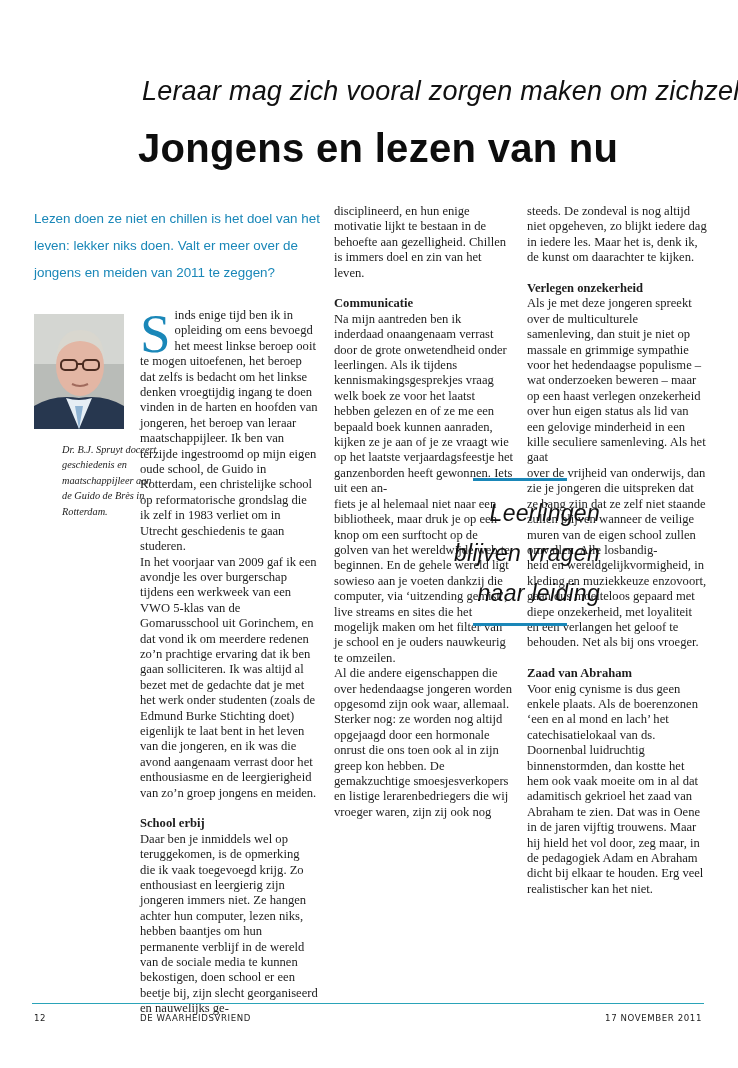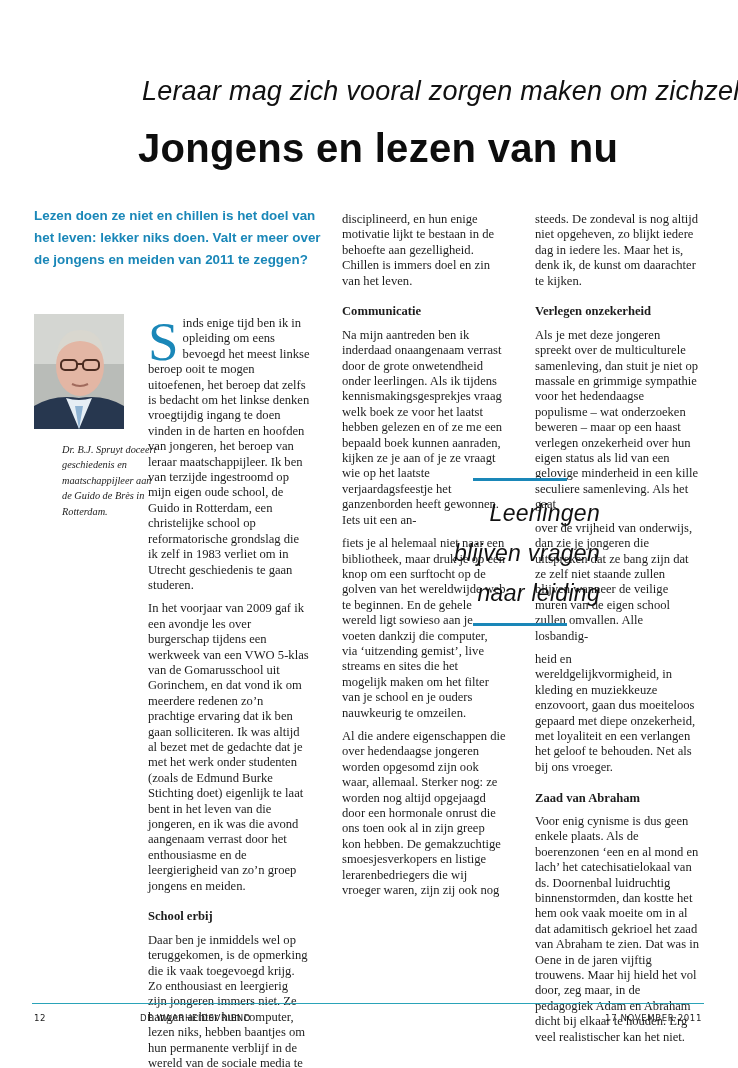--- a/index.html
+++ b/index.html
@@ -1,27 +1,27 @@
 <!DOCTYPE html>
 <html><head>
   <meta charset="utf-8">
   <style>
     html, body { margin: 0; padding: 0; background: #fff; }
     body { width: 738px; height: 1068px; position: relative; overflow: hidden; color: #1a1a1a; }
 
     #kicker { position: absolute; left: 142px; top: 76px; width: 560px; font-family: "Liberation Sans", sans-serif; font-style: italic; font-size: 27px; color: #111; letter-spacing: 0.2px; white-space: nowrap; }
     #headline { position: absolute; left: 138px; top: 126px; font-family: "Liberation Sans", sans-serif; font-weight: bold; font-size: 40px; color: #0d0d0d; white-space: nowrap; letter-spacing: 0.3px; }
 
-    #lead { position: absolute; left: 34px; top: 205px; width: 290px; font-family: "Liberation Sans", sans-serif; font-weight: bold; font-size: 13.4px; line-height: 22px; color: #1a87b8; }
+    #lead { position: absolute; left: 34px; top: 205px; width: 290px; font-family: "Liberation Sans", sans-serif; font-weight: normal; font-size: 13.4px; line-height: 27px; color: #1a87b8; }
 
     #photo { position: absolute; left: 34px; top: 314px; width: 90px; height: 115px; overflow: hidden; background: #c9c9c5; }
     #caption { position: absolute; left: 34px; top: 442px; width: 95px; font-family: "Liberation Serif", serif; font-style: italic; font-size: 10.3px; line-height: 15.4px; color: #222; margin-left: 28px; }
 
     .col { position: absolute; font-family: "Liberation Serif", serif; font-size: 12.6px; line-height: 15.4px; color: #1d1d1d; }
-    .col p { margin: 8px; }
+    .col p { margin: 0; }
     .col .sub { font-weight: bold; margin-top: 15.4px; }
     #col1 { left: 140px; top: 308px; width: 178px; }
     #col2 { left: 334px; top: 204px; width: 180px; }
     #col3 { left: 527px; top: 204px; width: 180px; }
 
     .dropcap { float: left; font-family: "Liberation Serif", serif; font-size: 55px; line-height: 44px; color: #1a87b8; margin: 2px 4px -4px 0; padding-top: 2px; }
 
     .narrow-left { width: 82px; }
     .narrow-right { margin-left: 82px; }
 

